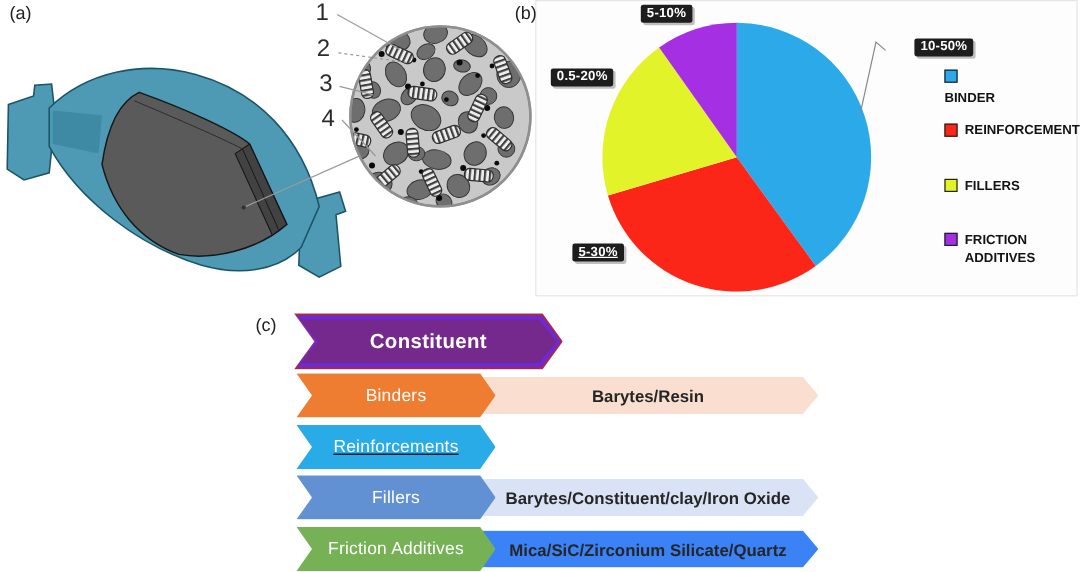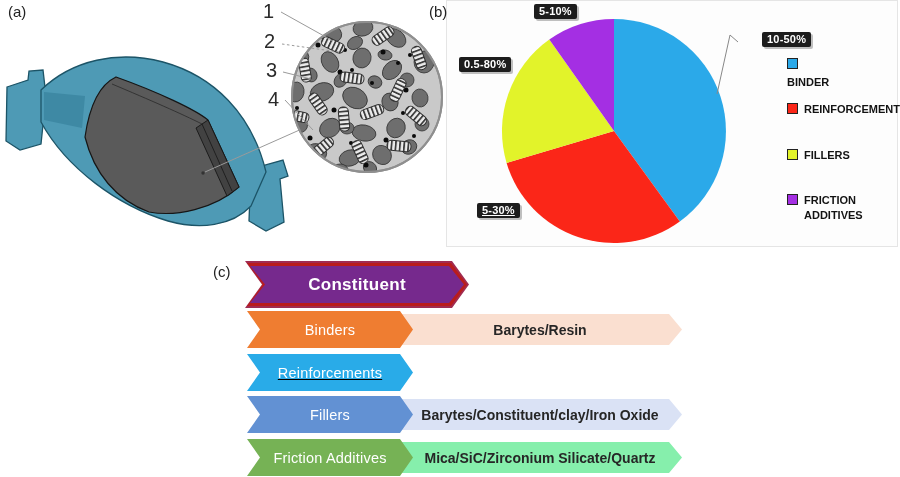--- a/index.html
+++ b/index.html
@@ -17,21 +17,21 @@
              box-shadow:2px 2px 0 rgba(140,140,140,.55);letter-spacing:.2px;}
   .legend{position:absolute;left:340px;top:0;width:110px;height:247px;z-index:6;}
   .legend-item{position:absolute;display:flex;align-items:flex-start;gap:6px;}
   .swatch{width:9px;height:9px;border:1px solid #222;margin-top:1px;flex:0 0 auto;}
   .legend-label{font-size:11px;font-weight:bold;color:#131313;line-height:1.4;width:86px;}
   
   .chev{clip-path:polygon(0% 0%, calc(100% - 13px) 0%, 100% 50%, calc(100% - 13px) 100%, 0% 100%, 13px 50%);}
   .banner-outer{position:absolute;left:245px;top:261px;width:224px;height:47px;z-index:10;
       clip-path:polygon(0% 0%, calc(100% - 17px) 0%, 100% 50%, calc(100% - 17px) 100%, 0% 100%, 17px 50%);
       background:#a12b50;filter:drop-shadow(2px 3px 2px rgba(0,0,0,.35));}
-  .banner-mid{position:absolute;left:2px;top:2px;right:2px;bottom:2px;background:#b91c1c;
+  .banner-mid{position:absolute;left:2px;top:2px;right:2px;bottom:2px;background:#6d28d9;
       clip-path:polygon(0% 0%, calc(100% - 16px) 0%, 100% 50%, calc(100% - 16px) 100%, 0% 100%, 16px 50%);}
   .banner-inner{position:absolute;left:3px;top:3px;right:3px;bottom:3px;
       clip-path:polygon(0% 0%, calc(100% - 15px) 0%, 100% 50%, calc(100% - 15px) 100%, 0% 100%, 15px 50%);
       display:flex;align-items:center;justify-content:center;}
   .banner-text{color:#fff;font-size:17px;font-weight:bold;letter-spacing:.3px;}
   .cat-arrow{position:absolute;left:247px;width:166px;height:37px;z-index:9;
       display:flex;align-items:center;justify-content:center;
       filter:drop-shadow(1px 2px 1.5px rgba(0,0,0,.22));}
   .cat-arrow span{color:#fff;font-size:14.5px;letter-spacing:.2px;}
   .val-arrow{position:absolute;left:398px;width:284px;height:31px;z-index:8;
@@ -172,21 +172,21 @@
         <path d="M 167,130 L 167.0,18.0 A 112,112 0 0 1 232.8,220.6 Z" fill="#2BA9E9"></path>
         <path d="M 167,130 L 232.8,220.6 A 112,112 0 0 1 59.6,161.9 Z" fill="#FB2618"></path>
         <path d="M 167,130 L 59.6,161.9 A 112,112 0 0 1 102.3,38.6 Z" fill="#E2F32A"></path>
         <path d="M 167,130 L 102.3,38.6 A 112,112 0 0 1 167.0,18.0 Z" fill="#A42FE3"></path>
       </svg>
     <svg class="pie-overlay" width="450" height="245">
       <polyline points="291,41 283,34 270,93" fill="none" stroke="#888" stroke-width="1"></polyline>
     </svg>
 
     <div class="pct-label" style="left:87px;top:3px;">5-10%</div>
-    <div class="pct-label" style="left:12px;top:56px;">0.5-80%</div>
+    <div class="pct-label" style="left:12px;top:56px;">0.5-20%</div>
     <div class="pct-label" style="left:30px;top:202px;text-decoration:underline;">5-30%</div>
     <div class="pct-label" style="left:295px;top:31px;margin-left:20px;">10-50%</div>
 
     <div class="legend">
       <div class="legend-item" style="top:56px;flex-direction:column;">
         <span class="swatch" style="background: rgb(43, 169, 233);"></span>
         <span class="legend-label">BINDER</span>
       </div>
       <div class="legend-item" style="top:101px;justify-content:center;">
         <span class="swatch" style="background: rgb(251, 38, 24);"></span>
@@ -227,17 +227,17 @@
   <div class="cat-arrow chev" style="top: 396px; background: rgb(98, 145, 211);">
     <span>Fillers</span>
   </div>
   <div class="val-arrow chev" style="top: 399px; background: rgb(218, 226, 245);">
     <span>Barytes/Constituent/clay/Iron Oxide</span>
   </div>
 
   <div class="cat-arrow chev" style="top: 439px; background: rgb(118, 178, 85);">
     <span>Friction Additives</span>
   </div>
-  <div class="val-arrow chev" style="top: 442px; background: #86efac;">
+  <div class="val-arrow chev" style="top: 442px; background: #3b82f6;">
     <span>Mica/SiC/Zirconium Silicate/Quartz</span>
   </div>
 
 </div>
 
 </body></html>

